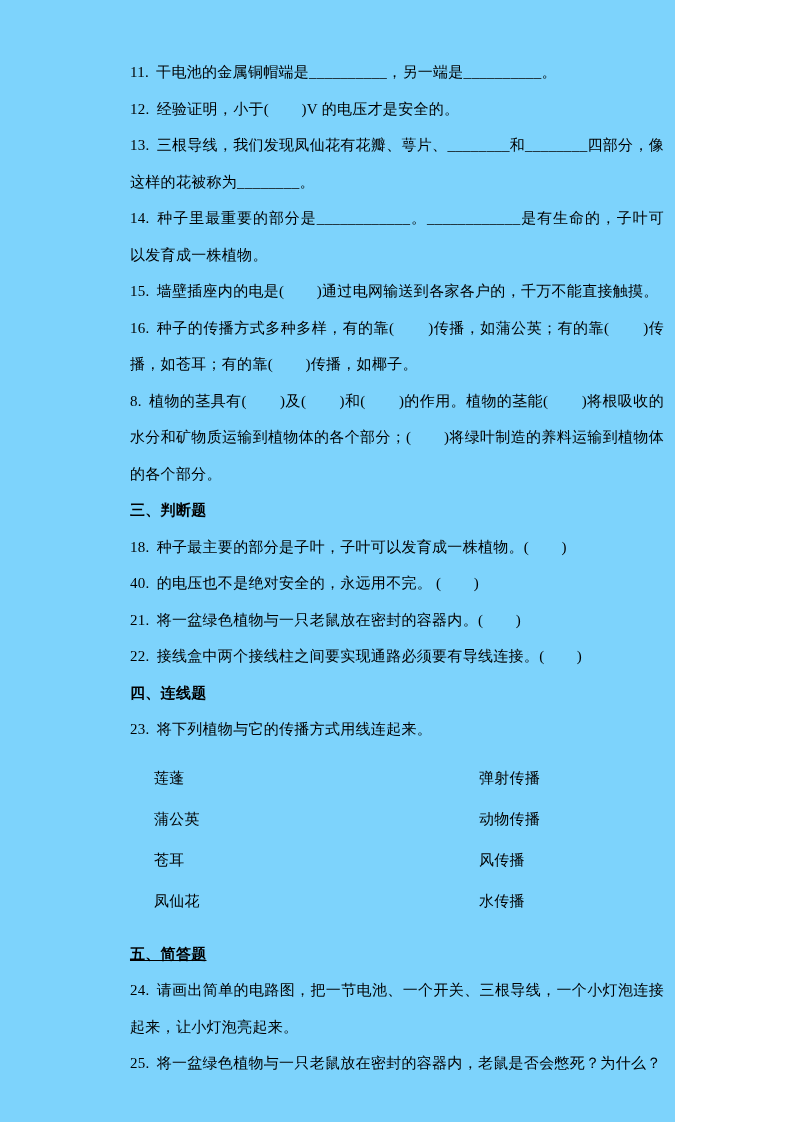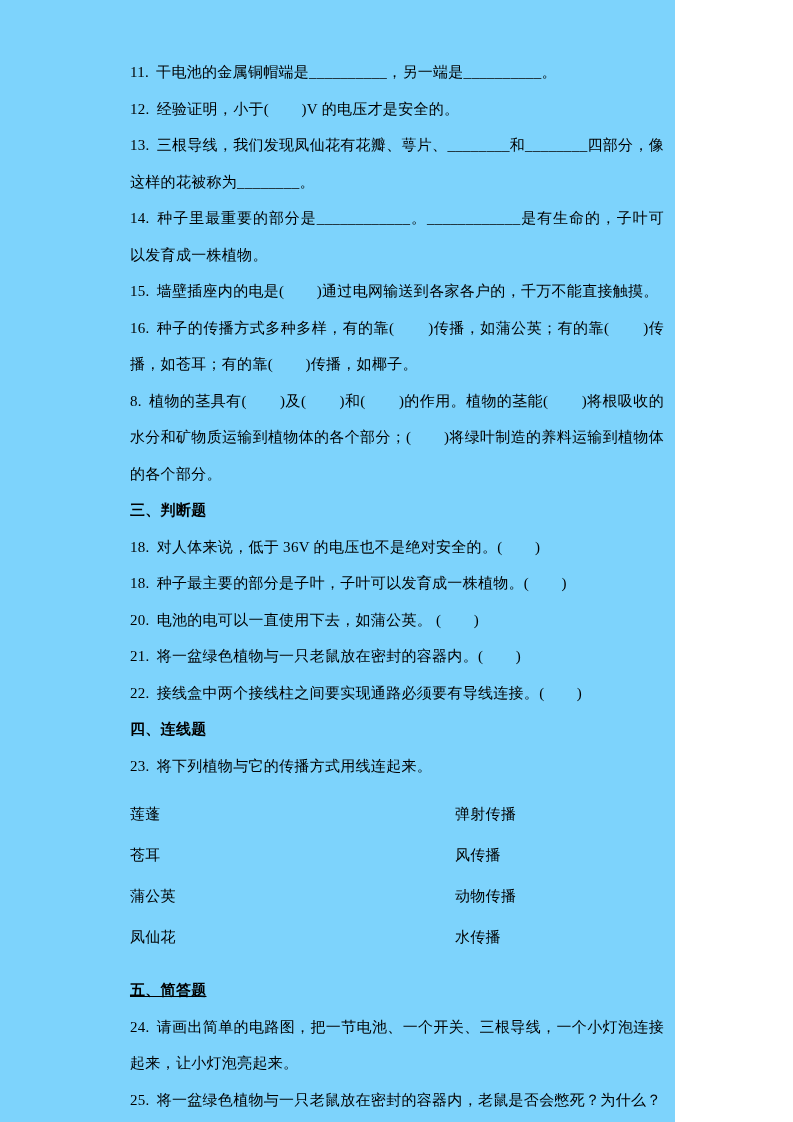--- a/index.html
+++ b/index.html
@@ -44,20 +44,21 @@
   .section.gap-top {
     margin-top: 14px;
     text-decoration: underline;
   }
   .match-block {
     margin-top: 10px;
   }
   .match-row {
     display: flex;
     line-height: 41px;
+    margin-left: 24px;
   }
   .match-left {
     width: 325px;
   }
   .match-right {
     flex: 1;
   }
 </style>
 </head>
 <body>
@@ -74,46 +75,45 @@
     <p class="q"><span class="qnum">14.</span><span class="qtext">种子里最重要的部分是____________。____________是有生命的，子叶可以发育成一株植物。</span></p>
 
     <p class="q"><span class="qnum">15.</span><span class="qtext">墙壁插座内的电是(        )通过电网输送到各家各户的，千万不能直接触摸。</span></p>
 
     <p class="q"><span class="qnum">16.</span><span class="qtext">种子的传播方式多种多样，有的靠(        )传播，如蒲公英；有的靠(        )传播，如苍耳；有的靠(        )传播，如椰子。</span></p>
 
     <p class="q"><span class="qnum">8.</span><span class="qtext">植物的茎具有(        )及(        )和(        )的作用。植物的茎能(        )将根吸收的水分和矿物质运输到植物体的各个部分；(        )将绿叶制造的养料运输到植物体的各个部分。</span></p>
 
     <p class="section">三、判断题</p>
 
-    <p class="q"><span class="qnum">18.</span><span class="qtext">对人体来说，低于 36V 的电压也不是绝对安全的。(        )</span></p>
 
     <p class="q"><span class="qnum">18.</span><span class="qtext">种子最主要的部分是子叶，子叶可以发育成一株植物。(        )</span></p>
 
-    <p class="q"><span class="qnum">20.</span><span class="qtext">电池的电可以一直使用下去，如蒲公英。 (        )</span></p>
+    <p class="q"><span class="qnum">40.</span><span class="qtext">的电压也不是绝对安全的，永远用不完。 (        )</span></p>
 
     <p class="q"><span class="qnum">21.</span><span class="qtext">将一盆绿色植物与一只老鼠放在密封的容器内。(        )</span></p>
 
     <p class="q"><span class="qnum">22.</span><span class="qtext">接线盒中两个接线柱之间要实现通路必须要有导线连接。(        )</span></p>
 
     <p class="section">四、连线题</p>
 
     <p class="q"><span class="qnum">23.</span><span class="qtext">将下列植物与它的传播方式用线连起来。</span></p>
 
     <div class="match-block">
       <div class="match-row">
         <span class="match-left">莲蓬</span>
         <span class="match-right">弹射传播</span>
       </div>
       <div class="match-row">
+        <span class="match-left">蒲公英</span>
+        <span class="match-right">动物传播</span>
+      </div>
+      <div class="match-row">
         <span class="match-left">苍耳</span>
         <span class="match-right">风传播</span>
-      </div>
-      <div class="match-row">
-        <span class="match-left">蒲公英</span>
-        <span class="match-right">动物传播</span>
       </div>
       <div class="match-row">
         <span class="match-left">凤仙花</span>
         <span class="match-right">水传播</span>
       </div>
     </div>
 
     <p class="section gap-top">五、简答题</p>
 
     <p class="q"><span class="qnum">24.</span><span class="qtext">请画出简单的电路图，把一节电池、一个开关、三根导线，一个小灯泡连接起来，让小灯泡亮起来。</span></p>

